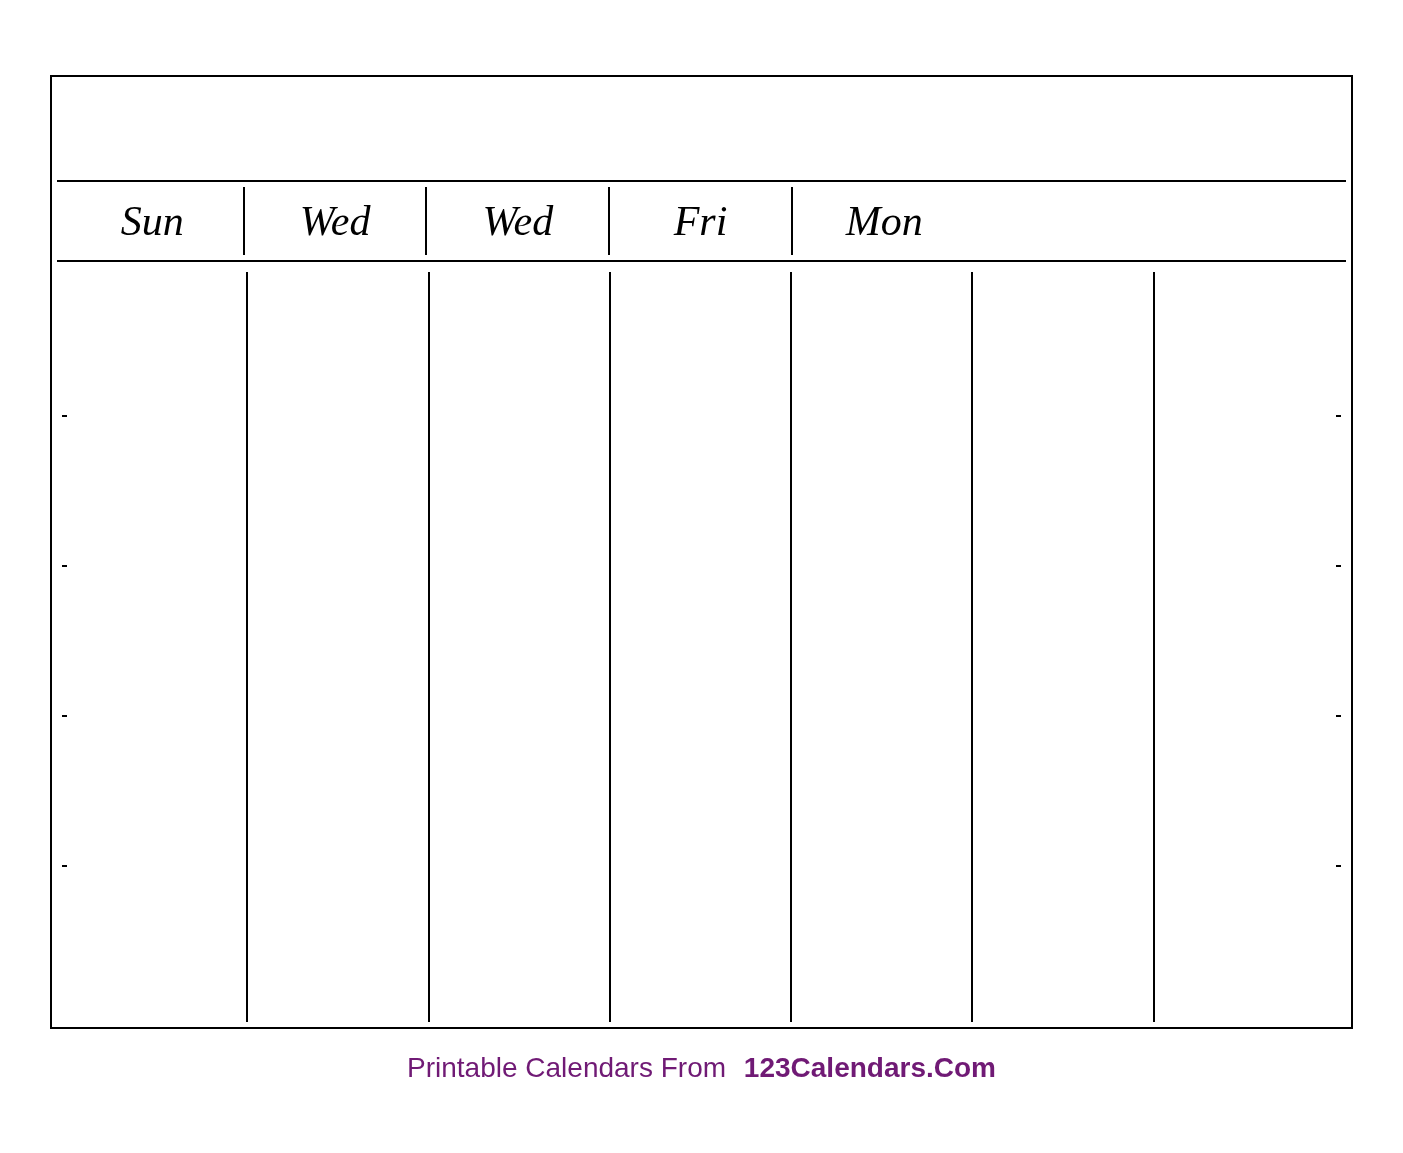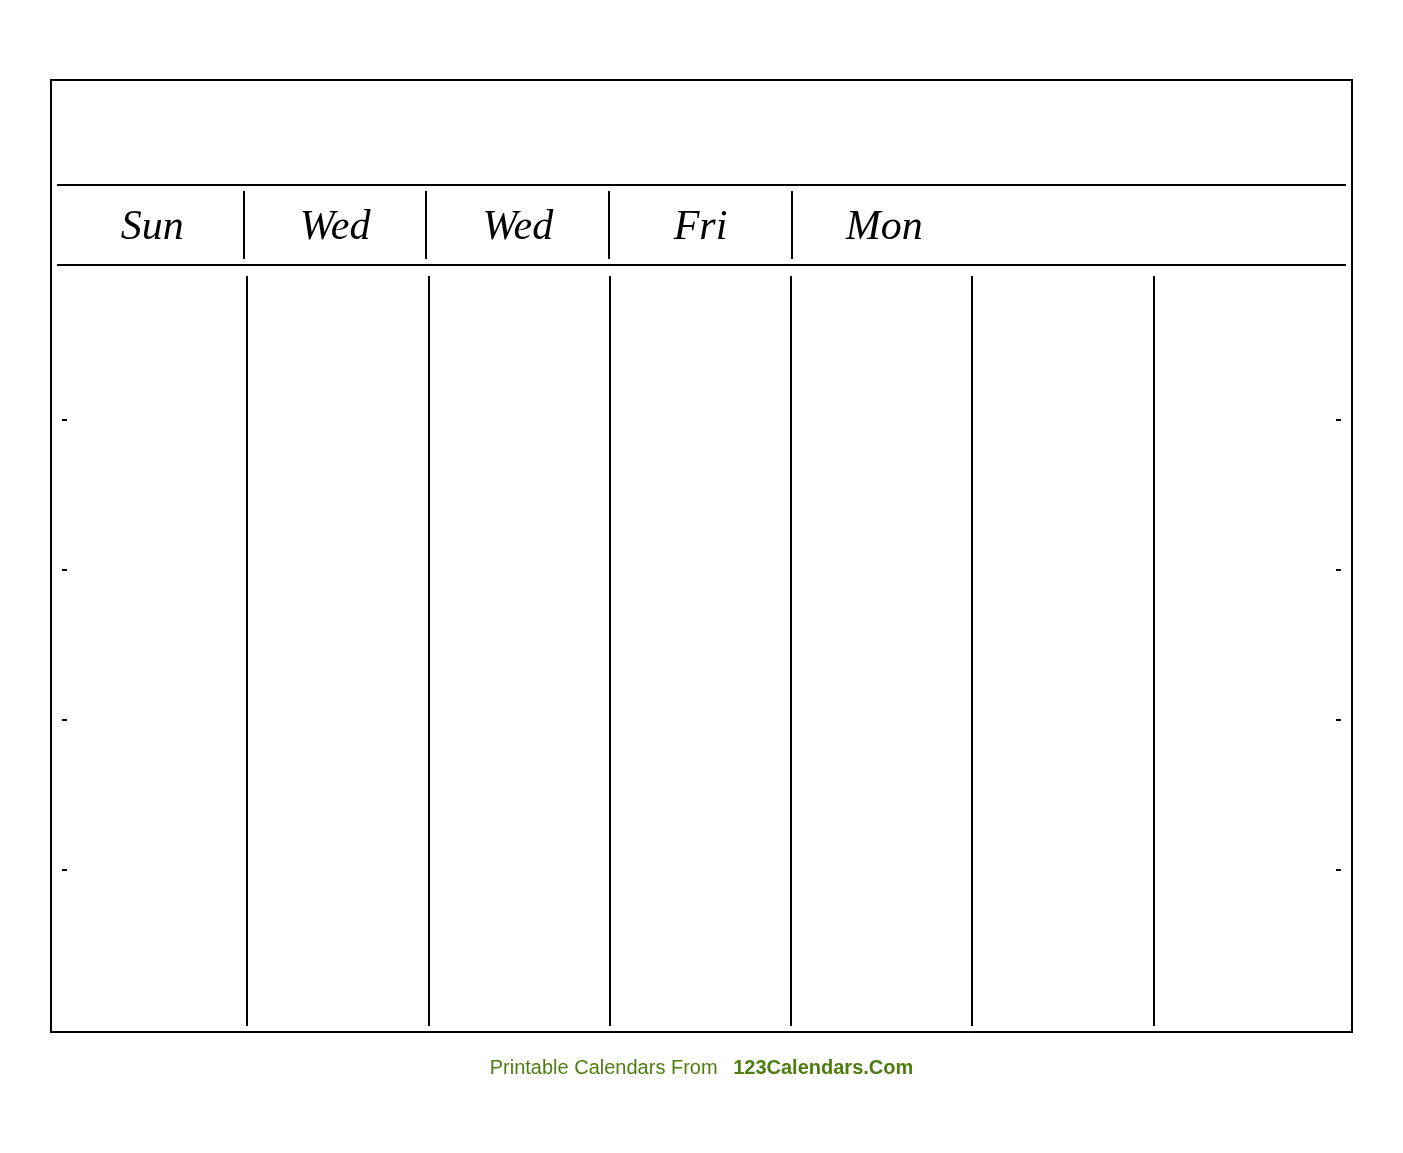--- a/index.html
+++ b/index.html
@@ -82,23 +82,23 @@
       background: #fff;
       min-height: 150px;
     }
 
     .calendar-cell:last-child {
       border-right: none;
     }
 
     .footer-text {
       margin-top: 18px;
-      font-size: 20px;
+      font-size: 28px;
       font-family: Arial, sans-serif;
-      color: #4d7c0f;
+      color: #701a75;
       text-align: right;
     }
 
     .footer-text strong {
       font-weight: bold;
     }
   </style>
 </head>
 <body>
 

